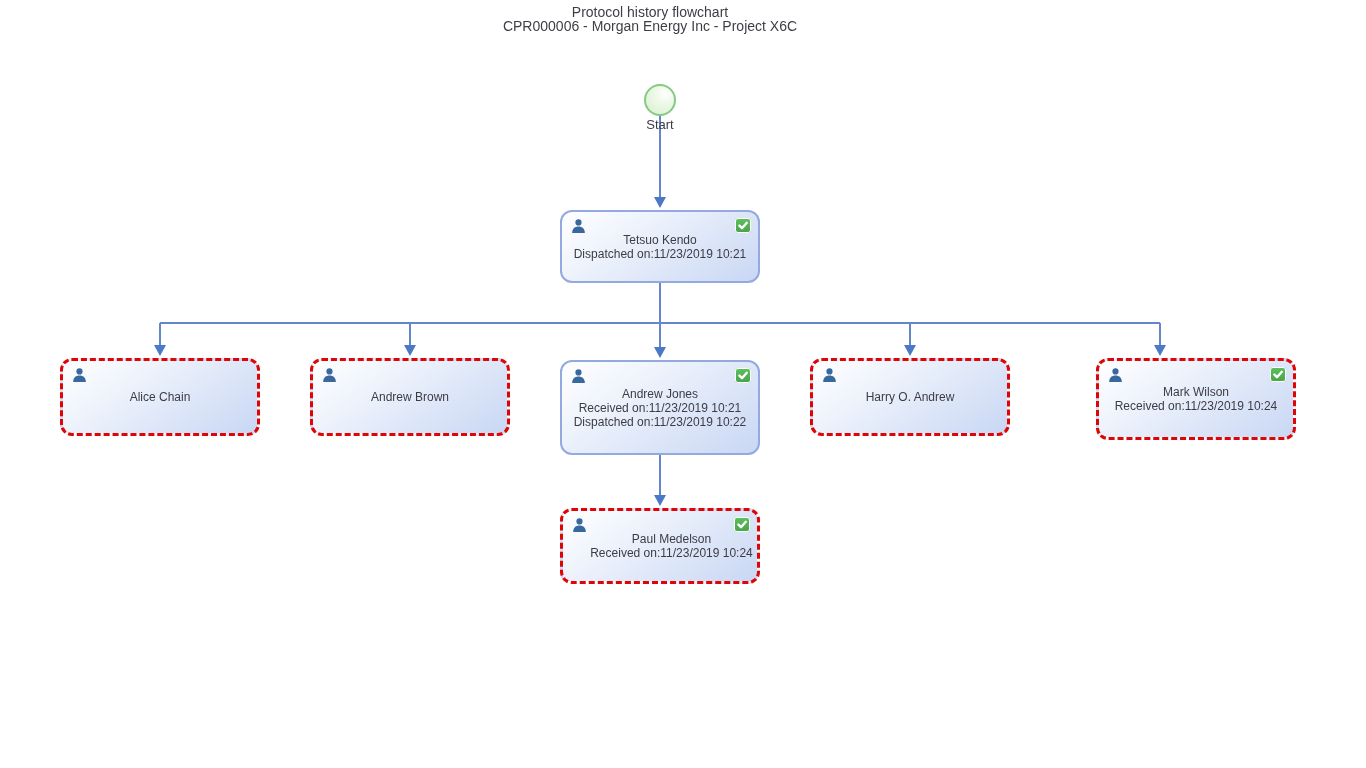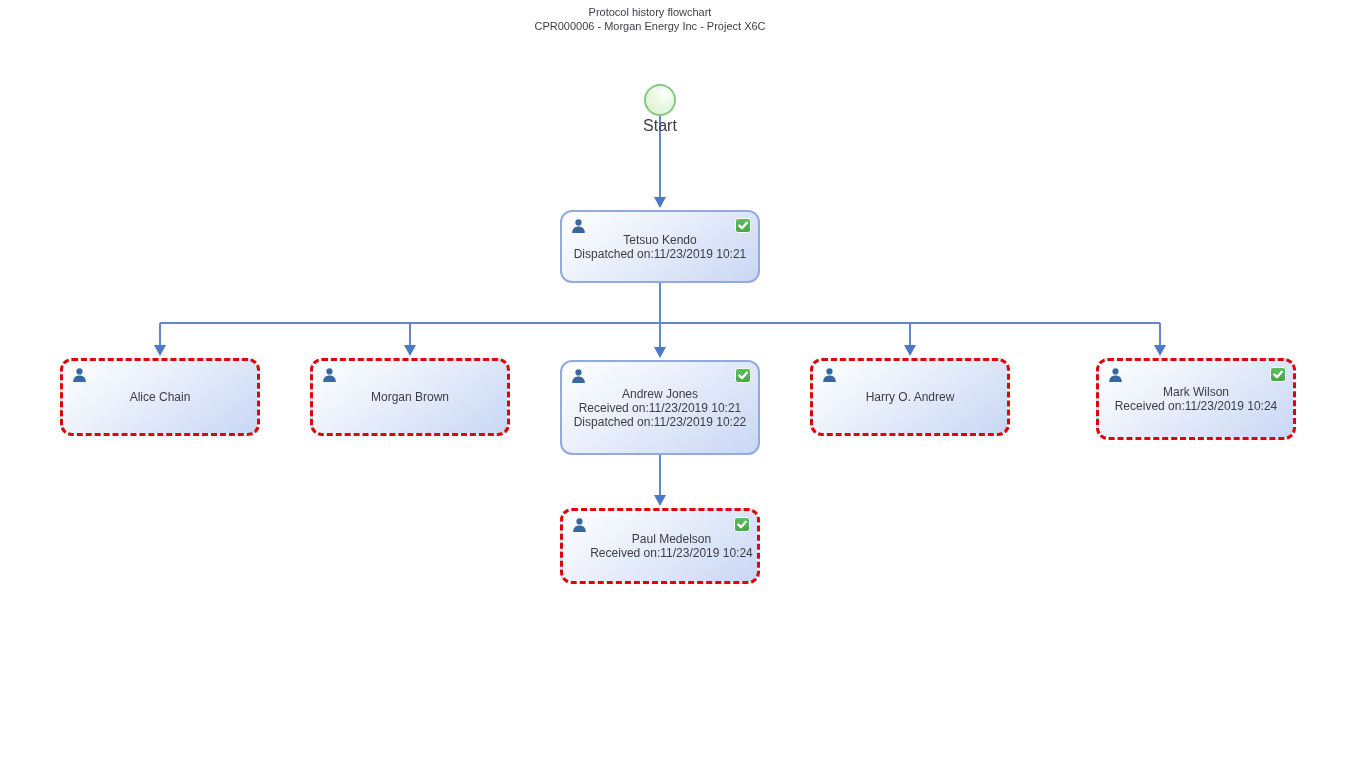--- a/index.html
+++ b/index.html
@@ -2,34 +2,34 @@
 <html><head>
 <meta charset="utf-8">
 <style>
   html,body { margin:0; padding:0; background:#ffffff; }
   #canvas {
     position:relative; width:1366px; height:768px; overflow:hidden;
     font-family:"Liberation Sans", sans-serif; background:#ffffff;
   }
   
   .title-wrap { position:absolute; top:5px; left:0; width:1300px; text-align:center; }
-  .title-line { font-size:11px; color:#3e3e47; line-height:14px; }
+  .title-line { font-size:14px; color:#3e3e47; line-height:14px; }
   
   #edges { position:absolute; top:0; left:0; }
   .edge { stroke:#6288cb; stroke-width:2; fill:none; }
   .arrowhead { fill:#4b79c8; stroke:none; }
   
   .start-circle {
     position:absolute; left:644px; top:84px; width:28px; height:28px;
     border:2px solid #85c985; border-radius:50%;
     background:radial-gradient(circle at 68% 28%, #ffffff 0%, #eef9e9 35%, #d6efcb 100%);
   }
   .start-label {
     position:absolute; left:560px; top:117px; width:200px;
-    text-align:center; font-size:16px; color:#3c3c45;
+    text-align:center; font-size:13px; color:#3c3c45;
   }
   
   .node {
     position:absolute; width:200px; box-sizing:border-box;
     border:2px solid #93a9e0; border-radius:12px;
     background:linear-gradient(145deg, #ffffff 0%, #eaf0fb 40%, #c9d7f4 100%);
     display:flex; align-items:center; justify-content:center;
   }
   .node.dashed { border:3px dashed #e00505; }
   .node-text { text-align:center; font-size:12px; line-height:14px; color:#3c3c45; }
@@ -106,21 +106,21 @@
       <span>Alice Chain</span>
     </div>
   </div>
 
   <div class="node dashed" id="node-2">
     <svg class="person-icon" viewBox="0 0 15 14">
       <circle cx="7.5" cy="3.4" r="3.1" fill="#38689e"></circle>
       <path d="M1.2 14 C1.2 9.6 4 7.6 7.5 7.6 C11 7.6 13.8 9.6 13.8 14 Z" fill="#38689e"></path>
     </svg>
     <div class="node-text">
-      <span>Morgan Brown</span>
+      <span>Andrew Brown</span>
     </div>
   </div>
 
   <div class="node" id="node-3">
     <svg class="person-icon" viewBox="0 0 15 14">
       <circle cx="7.5" cy="3.4" r="3.1" fill="#38689e"></circle>
       <path d="M1.2 14 C1.2 9.6 4 7.6 7.5 7.6 C11 7.6 13.8 9.6 13.8 14 Z" fill="#38689e"></path>
     </svg>
     <span class="check-icon">
       <svg width="12" height="11" viewBox="0 0 12 11">

